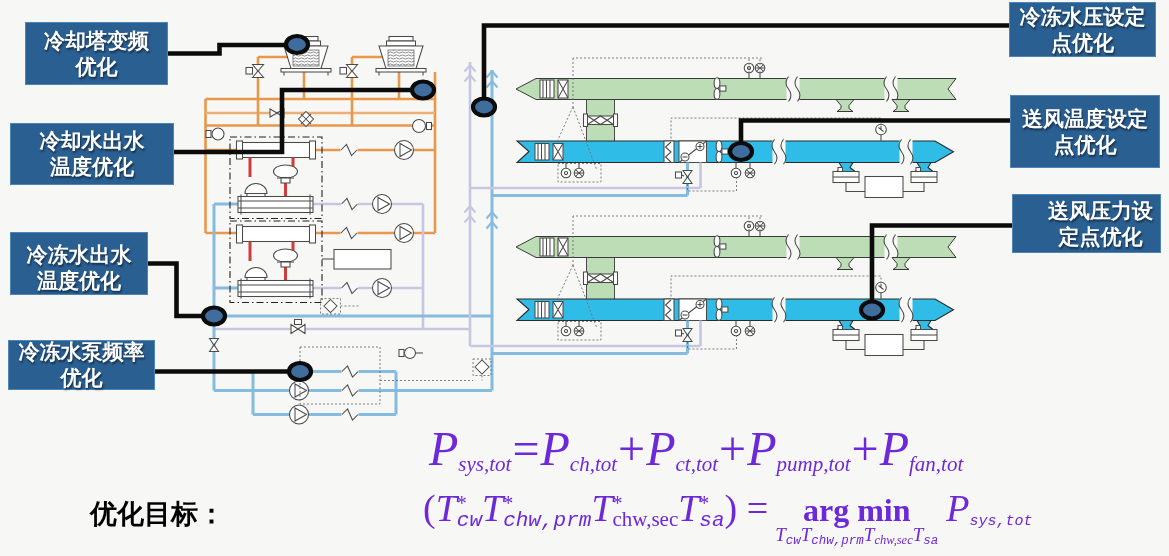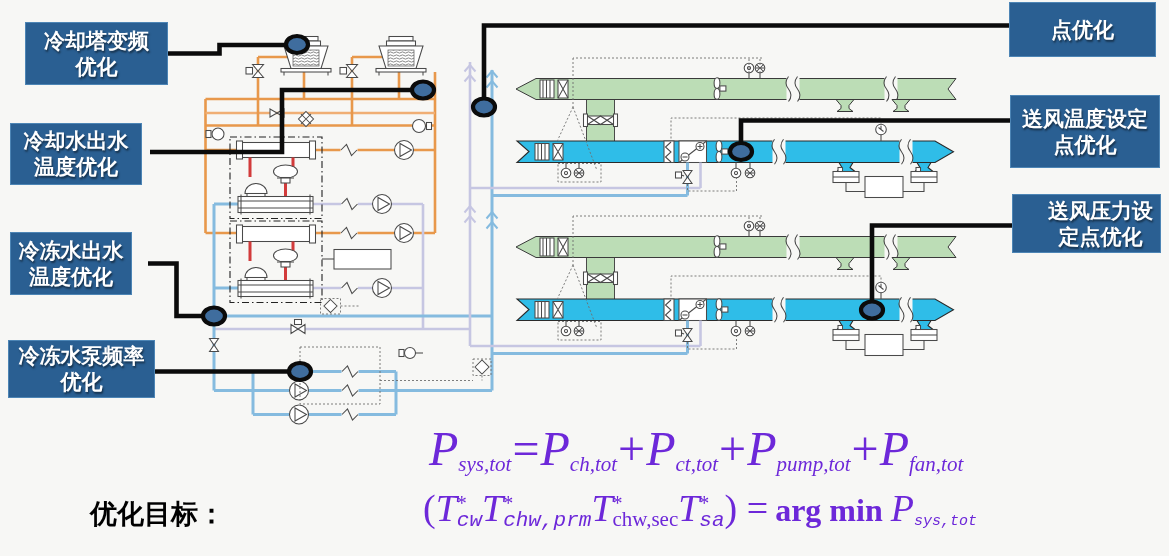--- a/index.html
+++ b/index.html
@@ -330,49 +330,51 @@
     <ellipse cx="484" cy="107" rx="11" ry="8.5" class="anch"></ellipse>
     <ellipse cx="741" cy="151.5" rx="11" ry="8.5" class="anch"></ellipse>
     <ellipse cx="872" cy="310" rx="11" ry="8.5" class="anch"></ellipse>
   </g>
 </svg>
 
 <div class="callout" style="left:9px;top:22px;width:143px;height:63px;margin-left:16px;">
   <span>冷却塔变频</span>
   <span>优化</span>
 </div>
-<div class="callout" style="left:10px;top:123px;width:132px;height:62px;text-align:center;">
+<div class="callout" style="left:10px;top:123px;width:164px;height:62px;text-align:center;">
   <span>冷却水出水</span>
   <span>温度优化</span>
 </div>
-<div class="callout" style="left:10px;top:232px;width:122px;height:63px;">
+<div class="callout" style="left:10px;top:232px;width:138px;height:63px;justify-content:flex-end;">
   <span>冷冻水出水</span>
   <span>温度优化</span>
 </div>
-<div class="callout" style="left:8px;top:340px;width:147px;height:58px;">
+<div class="callout" style="left:8px;top:340px;width:147px;height:50px;">
   <span>冷冻水泵频率</span>
   <span>优化</span>
 </div>
 <div class="callout" style="left:1009px;top:2px;width:147px;height:55px;">
+  <span>冷冻水压设定</span>
   <span>点优化</span>
 </div>
 <div class="callout" style="left:1010px;top:95px;width:150px;height:73px;text-align:right;">
   <span>送风温度设定</span>
   <span>点优化</span>
 </div>
 <div class="callout" style="left:1012px;top:194px;width:149px;height:59px;padding-left:28px;">
   <span>送风压力设</span>
   <span>定点优化</span>
 </div>
 
 <div id="objective">优化目标：</div>
 
 <div id="f1" class="formula">
   <i>P</i><sub>sys,tot</sub><span class="op">=</span><i>P</i><sub>ch,tot</sub><span class="op">+</span><i>P</i><sub>ct,tot</sub><span class="op">+</span><i>P</i><sub>pump,tot</sub><span class="op">+</span><i>P</i><sub>fan,tot</sub>
 </div>
 
 <div id="f2" class="formula">
   <span class="rm">(</span><i>T</i><sup>*</sup><sub><i>cw</i></sub><i>T</i><sup>*</sup><sub><i>chw,prm</i></sub><i>T</i><sup>*</sup><sub>chw,sec</sub><i>T</i><sup>*</sup><sub><i>sa</i></sub><span class="rm">)</span> <span class="rm">=</span><span class="argmin">
         <span class="am-top">arg min</span>
+        <span class="am-under"><i>T</i><sub><i>cw</i></sub><i>T</i><sub><i>chw,prm</i></sub><i>T</i><sub>chw,sec</sub><i>T</i><sub><i>sa</i></sub></span>
       </span><i>P</i><sub class="psub"><i>sys,tot</i></sub>
 </div>
 
 </div>
 
 </body></html>

